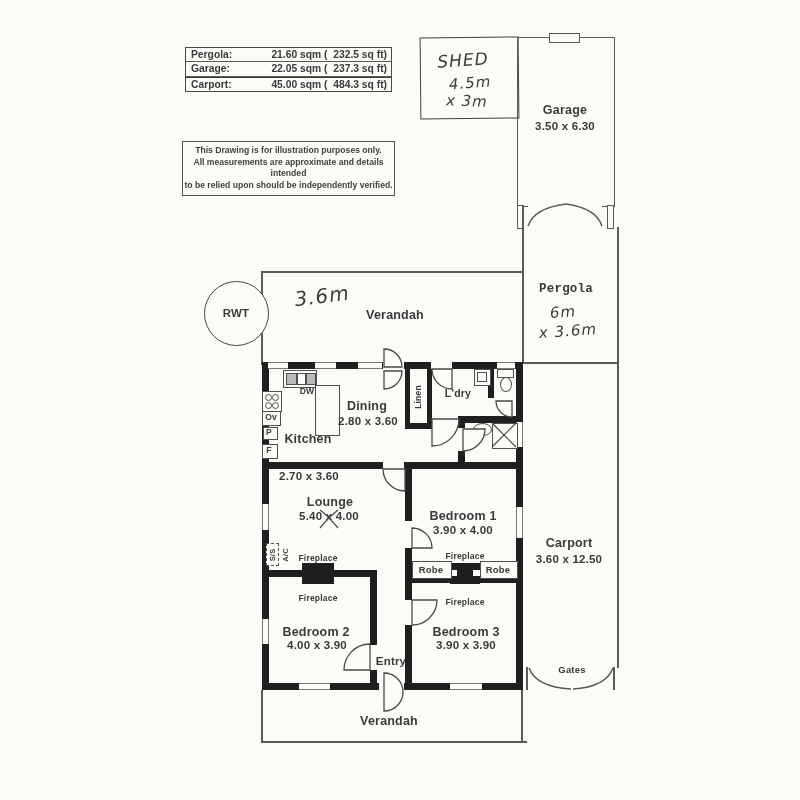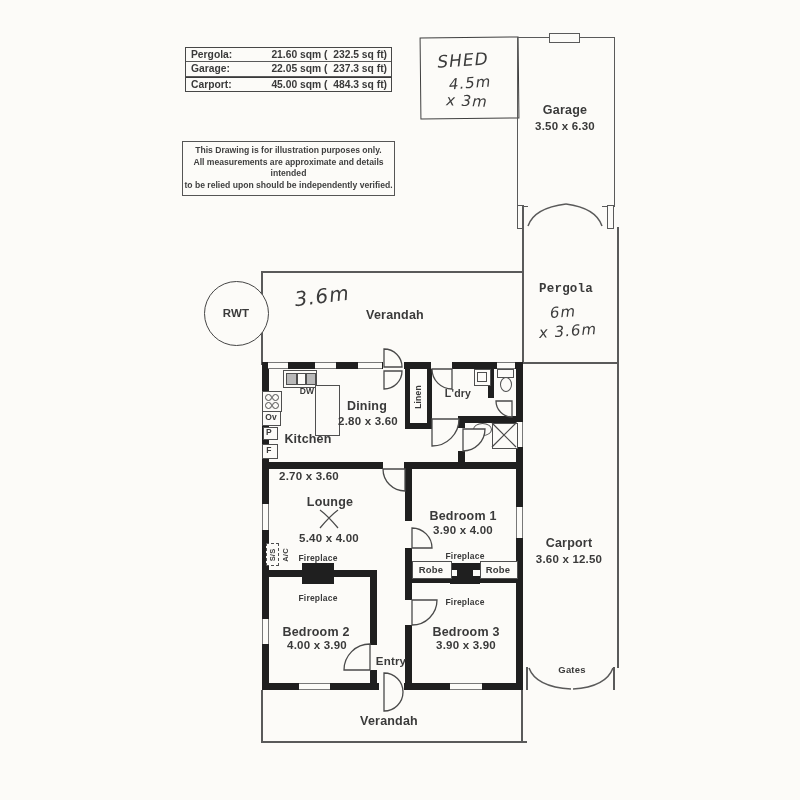--- a/index.html
+++ b/index.html
@@ -196,21 +196,21 @@
   <div class="lbl s7 rot" style="left:272px;top:555px;">S/S</div>
   <div class="lbl s7 rot" style="left:285px;top:555px;">A/C</div>
 
   <div class="lbl" style="left:367px;top:406px;">Dining</div>
   <div class="lbl s11" style="left:368px;top:421px;">2.80 x 3.60</div>
   <div class="lbl" style="left:308px;top:439px;">Kitchen</div>
   <div class="lbl s11" style="left:309px;top:476px;">2.70 x 3.60</div>
   <div class="lbl s10" style="left:458px;top:393px;">L'dry</div>
   <div class="lbl s8 rot" style="left:418px;top:397px;">Linen</div>
   <div class="lbl" style="left:330px;top:502px;">Lounge</div>
-  <div class="lbl s11" style="left:329px;top:538px;">5.40 x 4.00</div>
+  <div class="lbl s11" style="left:329px;top:516px;">5.40 x 4.00</div>
   <div class="lbl" style="left:463px;top:516px;">Bedroom 1</div>
   <div class="lbl s11" style="left:463px;top:530px;">3.90 x 4.00</div>
   <div class="lbl" style="left:316px;top:632px;">Bedroom 2</div>
   <div class="lbl s11" style="left:317px;top:645px;">4.00 x 3.90</div>
   <div class="lbl" style="left:466px;top:632px;">Bedroom 3</div>
   <div class="lbl s11" style="left:466px;top:645px;">3.90 x 3.90</div>
   <div class="lbl s11" style="left:391px;top:661px;">Entry</div>
 
   <svg width="800" height="800" viewBox="0 0 800 800">
     <g stroke="#4a4a4a" stroke-width="1.3" fill="#fcfbf8">

